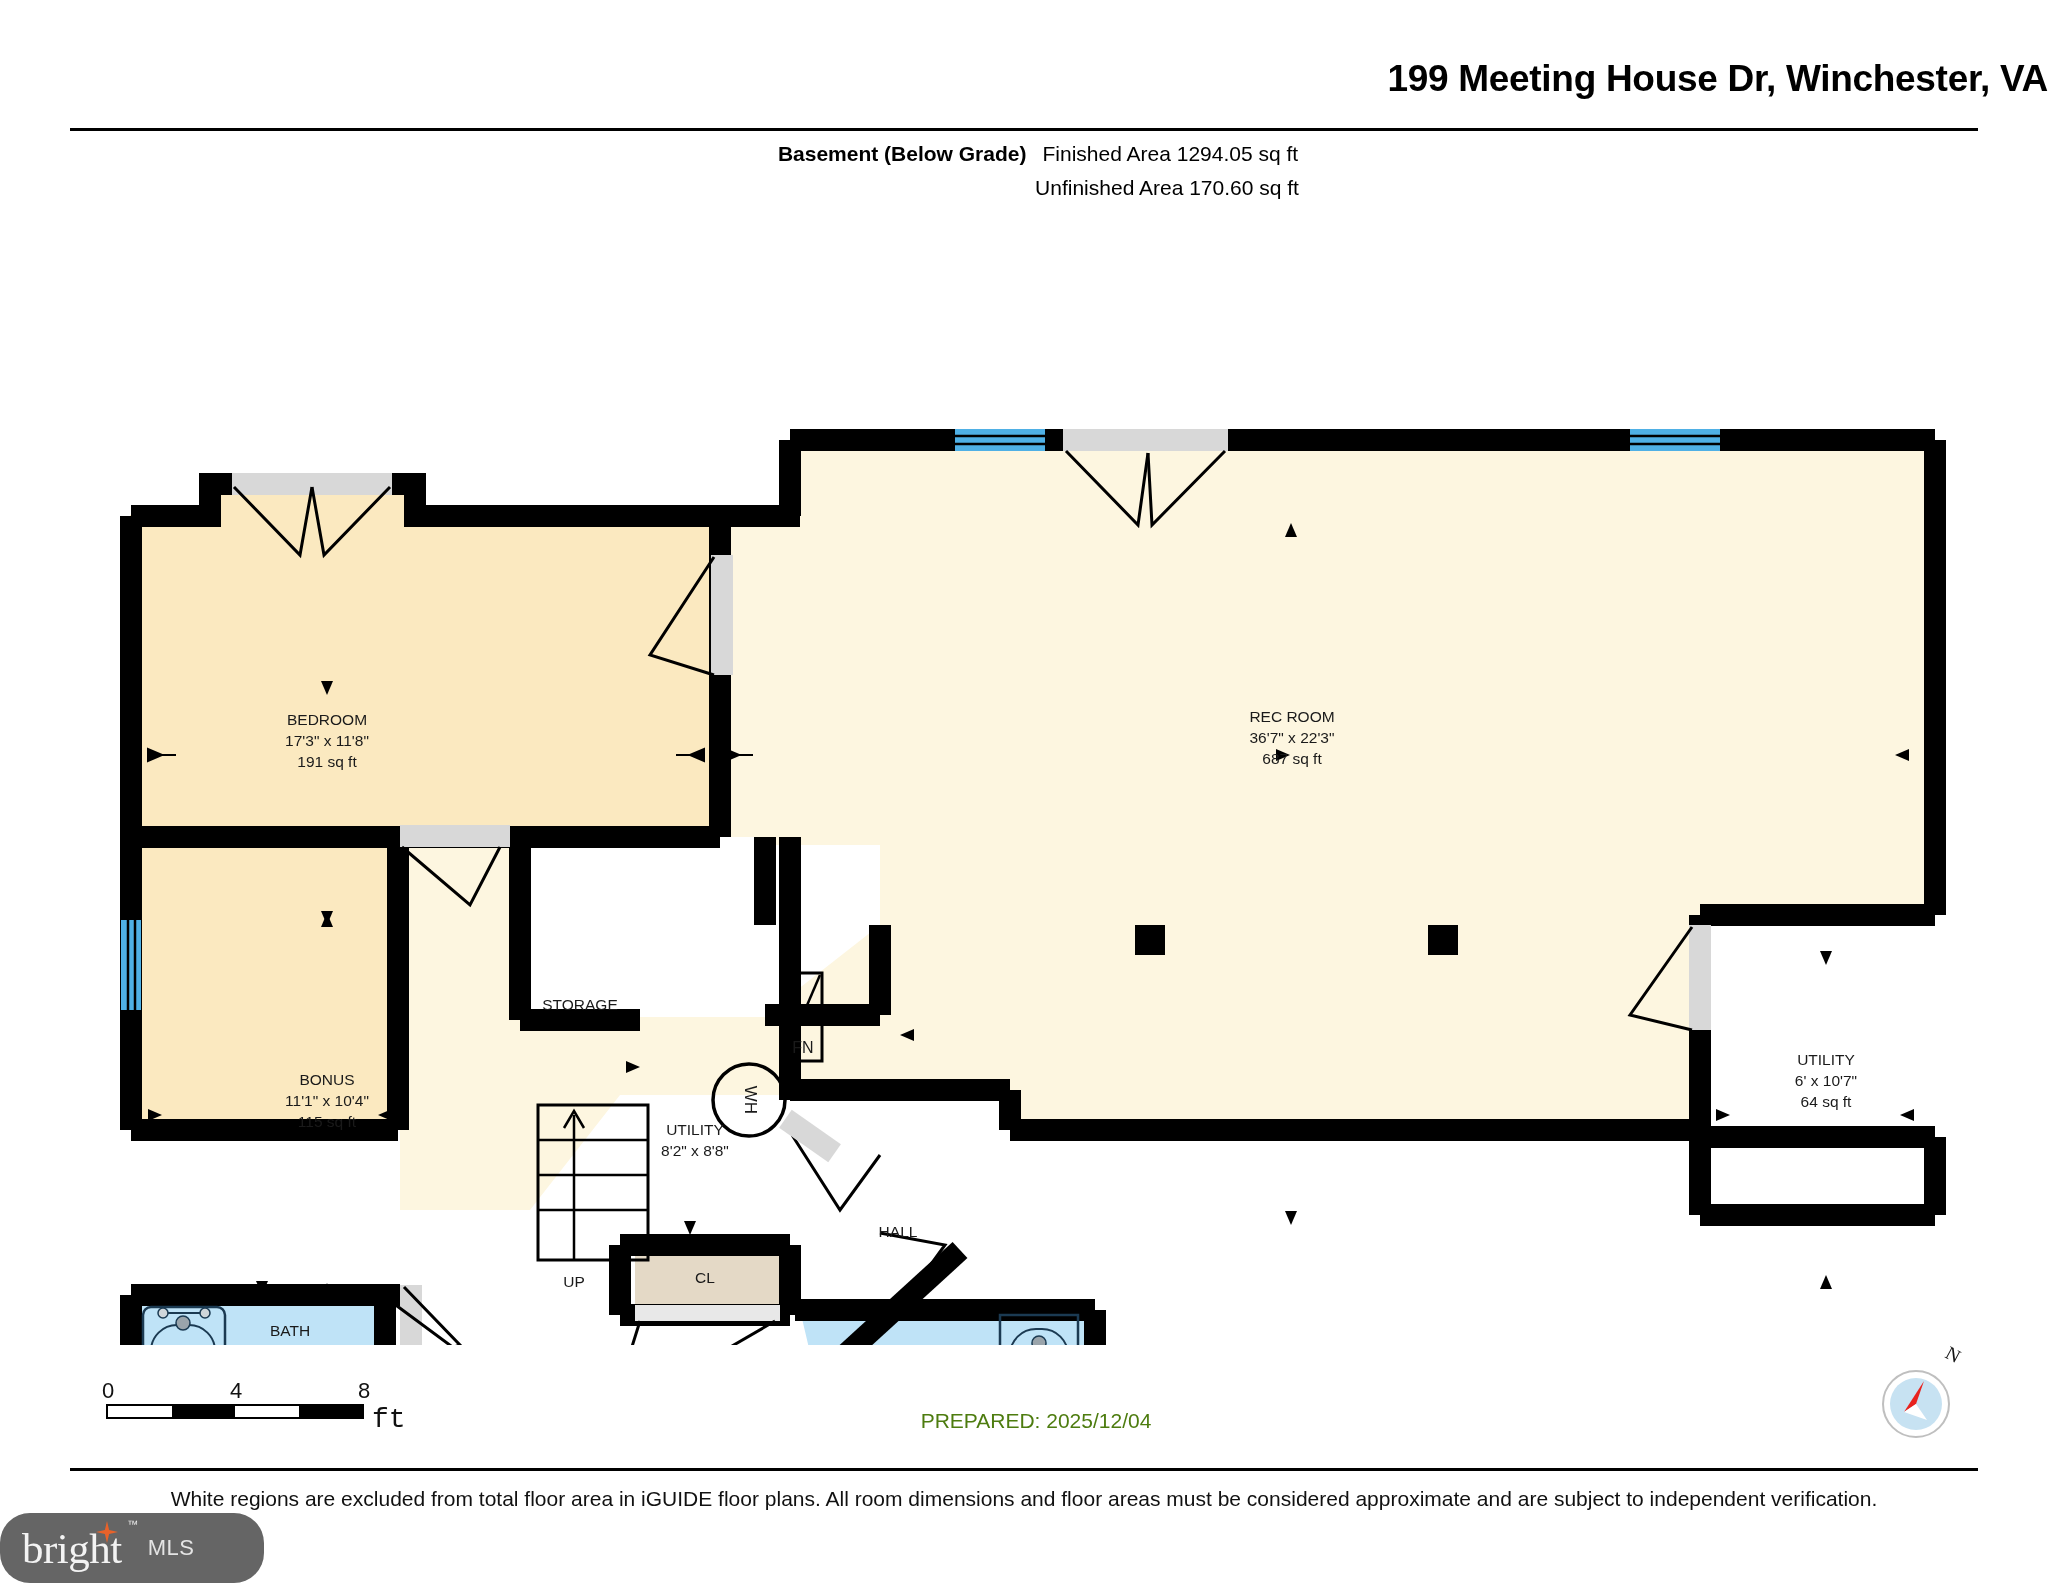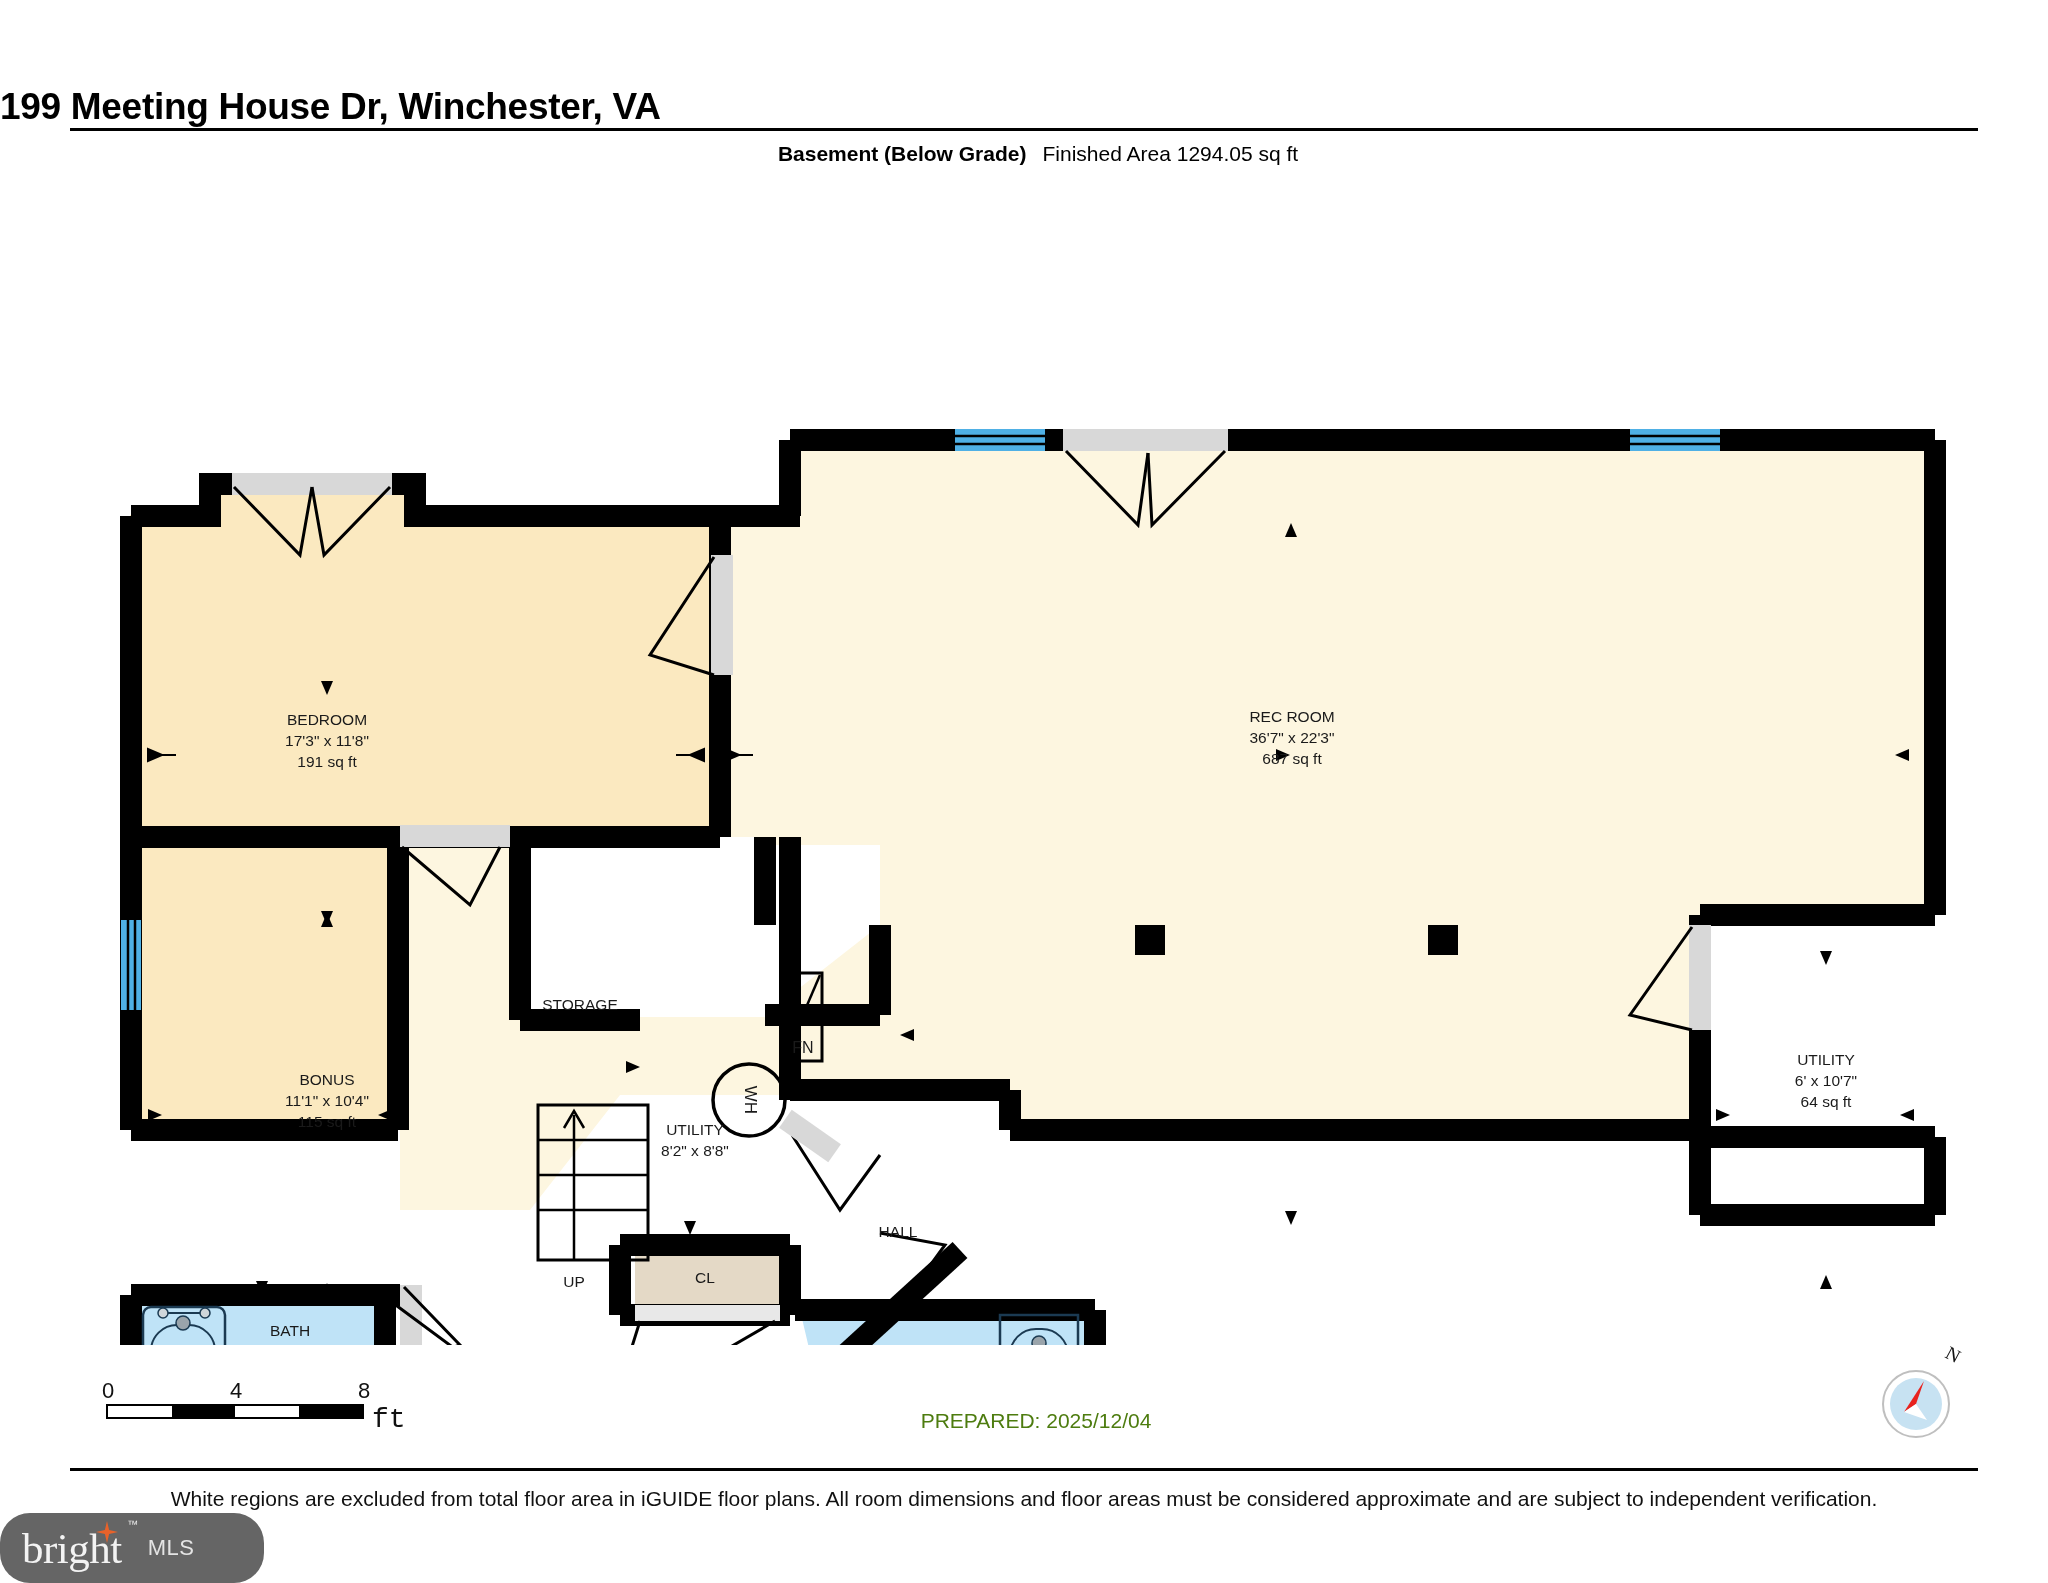--- a/index.html
+++ b/index.html
@@ -9,27 +9,27 @@
   }
   body {
     width: 2048px; height: 1583px;
     font-family: "Liberation Sans", sans-serif;
     position: relative;
     overflow: hidden;
   }
 
   
   #page-title {
-    text-align: left;
+    text-align: right;
     font-size: 37px;
     font-weight: bold;
     color: #000;
     letter-spacing: -0.3px;
     margin: 0;
-    padding-top: 86px;
+    padding-top: 58px;
     font-family: "Liberation Sans", sans-serif;
   }
   #title-rule {
     position: absolute;
     left: 70px; right: 70px;
     top: 128px;
     height: 3px;
     background: #000;
   }
   #subheader {
@@ -194,20 +194,21 @@
 </head>
 <body>
 
 <h1 id="page-title">199 Meeting House Dr, Winchester, VA</h1>
 <div id="title-rule"></div>
 
 <div id="subheader">
   <div class="row1">
     <span class="lvl">Basement (Below Grade)</span><span>Finished Area 1294.05 sq ft</span>
   </div>
+  <div class="row2">Unfinished Area 170.60 sq ft</div>
 </div>
 
 <div id="plan-wrap">
 <svg id="plan-svg" width="2048" height="1120" viewBox="0 0 2048 1120" xmlns="http://www.w3.org/2000/svg">
   <defs>
     <g id="arrowR">
           <path d="M0,0 L14,6 L0,12 L4,6 Z" fill="#000"></path>
         </g>
   </defs>
 

